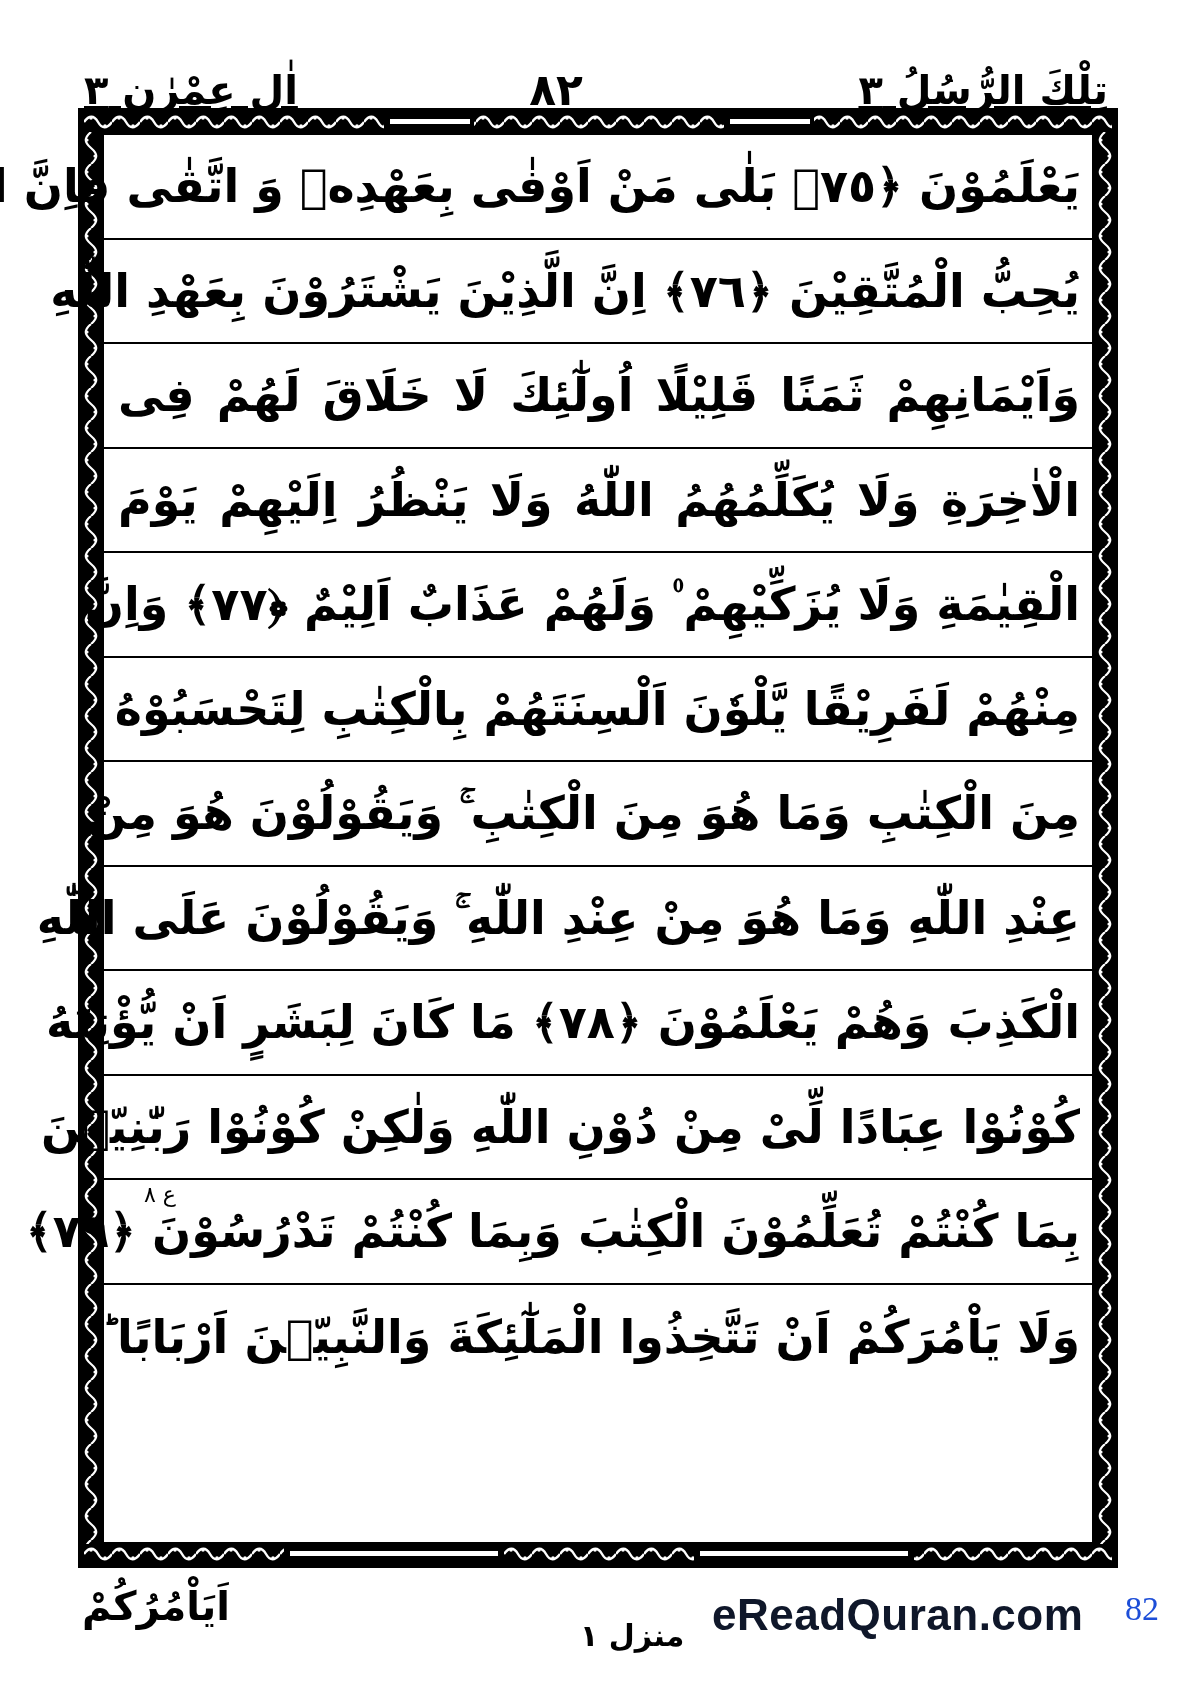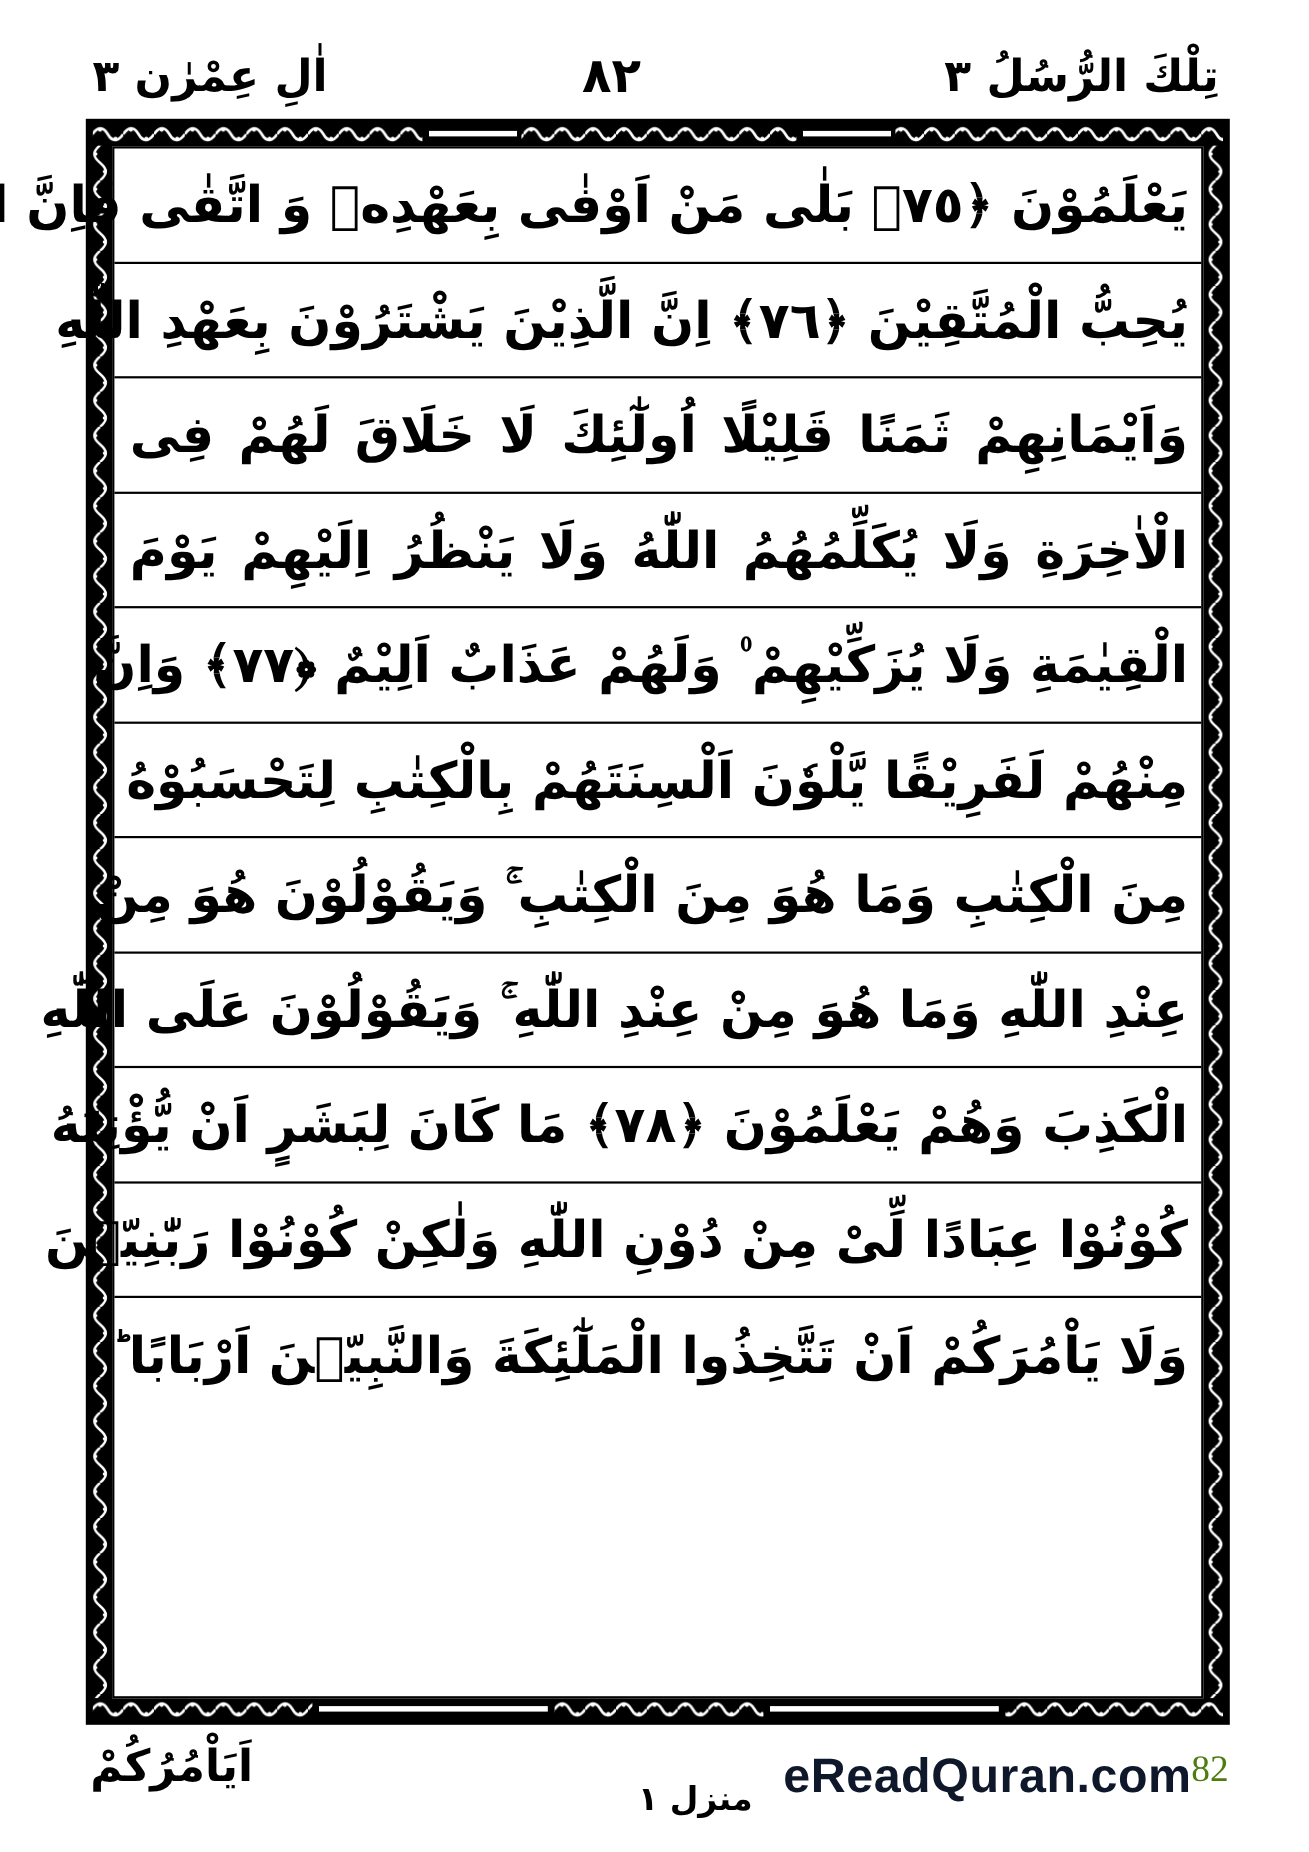--- a/index.html
+++ b/index.html
@@ -1,18 +1,18 @@
 <!DOCTYPE html>
 <html><head>
 <meta charset="utf-8">
 <style>
   html, body { margin: 0; padding: 0; background: #ffffff; }
   body { width: 1190px; height: 1684px; position: relative; overflow: hidden; font-family: "DejaVu Sans", sans-serif; color: #000; }
 
-  .header-item { position: absolute; top: 44px; height: 52px; line-height: 52px; font-size: 40px; font-weight: bold; direction: rtl; white-space: nowrap; }
+  .header-item { position: absolute; top: 64px; height: 52px; line-height: 52px; font-size: 40px; font-weight: bold; direction: rtl; white-space: nowrap; text-decoration: underline; }
   #hdr-right { right: 82px; }
   #hdr-center { left: 0; width: 1112px; text-align: center; font-size: 44px; }
   #hdr-left { left: 84px; }
 
   
   .frame-outer { position: absolute; left: 78px; top: 108px; width: 1040px; height: 1460px; background: #000; box-sizing: border-box; }
   .orn { position: absolute; overflow: hidden; }
   .orn-top, .orn-bottom { left: 6px; right: 6px; height: 18px; }
   .orn-top { top: 5px; }
   .orn-bottom { bottom: 5px; }
@@ -25,21 +25,21 @@
 
   .line { position: relative; height: 104.5px; box-sizing: border-box; border-bottom: 2px solid #000; direction: rtl; display: flex; align-items: center; justify-content: space-between; padding: 0 12px 0 14px; }
   .line:last-child { border-bottom: none; }
   .line-text { font-family: "DejaVu Sans", sans-serif; font-weight: bold; font-size: 46px; white-space: nowrap; direction: rtl; text-align-last: justify; width: 100%; text-align: justify; line-height: 1; letter-spacing: 0; }
   .sajda-mark { position: absolute; font-size: 22px; }
 
   .footer-item { position: absolute; white-space: nowrap; }
   #ftr-catchword { left: 82px; top: 1583px; font-size: 40px; font-weight: bold; direction: rtl; }
   #ftr-manzil { left: 580px; top: 1578px; font-size: 30px; font-weight: bold; direction: rtl; margin-top: 40px; }
   #ftr-site { left: 712px; top: 1590px; font-size: 44px; font-weight: bold; font-family: "Liberation Sans", sans-serif; letter-spacing: 0.5px; color: #0f172a; }
-  #ftr-pagenum { left: 1083px; top: 1590px; font-size: 34px; font-family: "Liberation Serif", serif; color: #4d7c0f; }
+  #ftr-pagenum { left: 1125px; top: 1590px; font-size: 34px; font-family: "Liberation Serif", serif; color: #1d4ed8; }
 </style>
 </head>
 <body>
 
 <div class="header-item" id="hdr-right">تِلْكَ الرُّسُلُ ٣</div>
 <div class="header-item" id="hdr-center">٨٢</div>
 <div class="header-item" id="hdr-left">اٰلِ عِمْرٰن ٣</div>
 
 <div class="frame-outer">
   <div class="orn orn-top">
@@ -110,20 +110,24 @@
     <div class="line">
         <span class="line-text">عِنْدِ اللّٰهِ وَمَا هُوَ مِنْ عِنْدِ اللّٰهِ ۚ وَيَقُوْلُوْنَ عَلَى اللّٰهِ</span>
       </div>
     <div class="line">
         <span class="line-text">الْكَذِبَ وَهُمْ يَعْلَمُوْنَ ﴿٧٨﴾ مَا كَانَ لِبَشَرٍ اَنْ يُّؤْتِيَهُ</span>
       </div>
     <div class="line">
         <span class="line-text">كُوْنُوْا عِبَادًا لِّىْ مِنْ دُوْنِ اللّٰهِ وَلٰكِنْ كُوْنُوْا رَبّٰنِيّٖنَ</span>
       </div>
     <div class="line">
+      <span class="line-text">بِمَا كُنْتُمْ تُعَلِّمُوْنَ الْكِتٰبَ وَبِمَا كُنْتُمْ تَدْرُسُوْنَ ﴿٧٩﴾</span>
+      <span class="sajda-mark" style="left:40px; top:2px;">ع ٨</span>
+    </div>
+    <div class="line">
         <span class="line-text">وَلَا يَاْمُرَكُمْ اَنْ تَتَّخِذُوا الْمَلٰٓئِكَةَ وَالنَّبِيّٖنَ اَرْبَابًا ؕ</span>
       </div>
   </div>
 </div>
 
 <div class="footer-item" id="ftr-catchword">اَيَاْمُرُكُمْ</div>
 <div class="footer-item" id="ftr-manzil">منزل ١</div>
 <div class="footer-item" id="ftr-site">eReadQuran.com</div>
 <div class="footer-item" id="ftr-pagenum">82</div>
 

